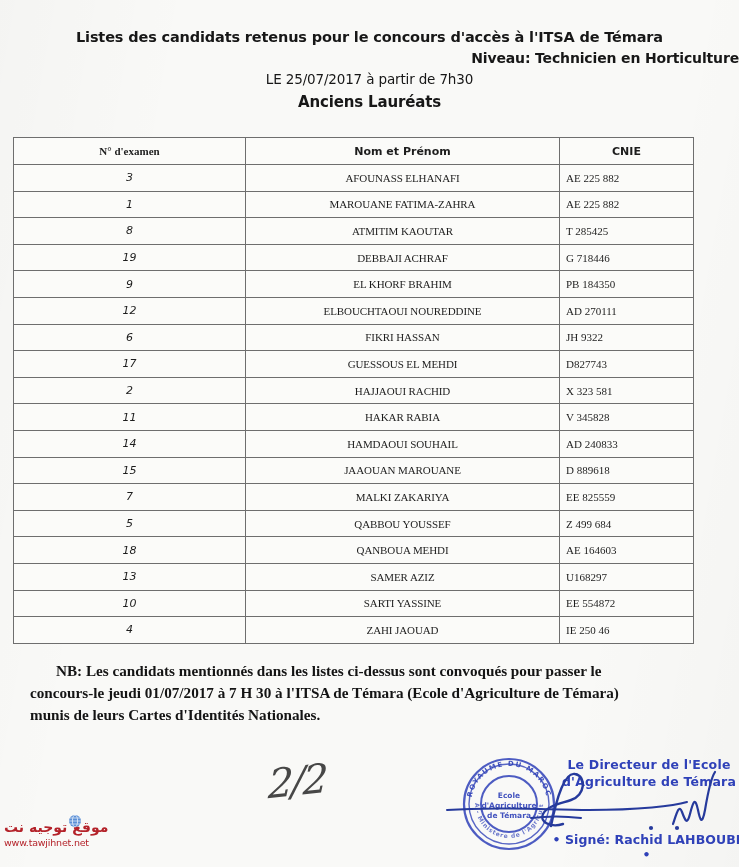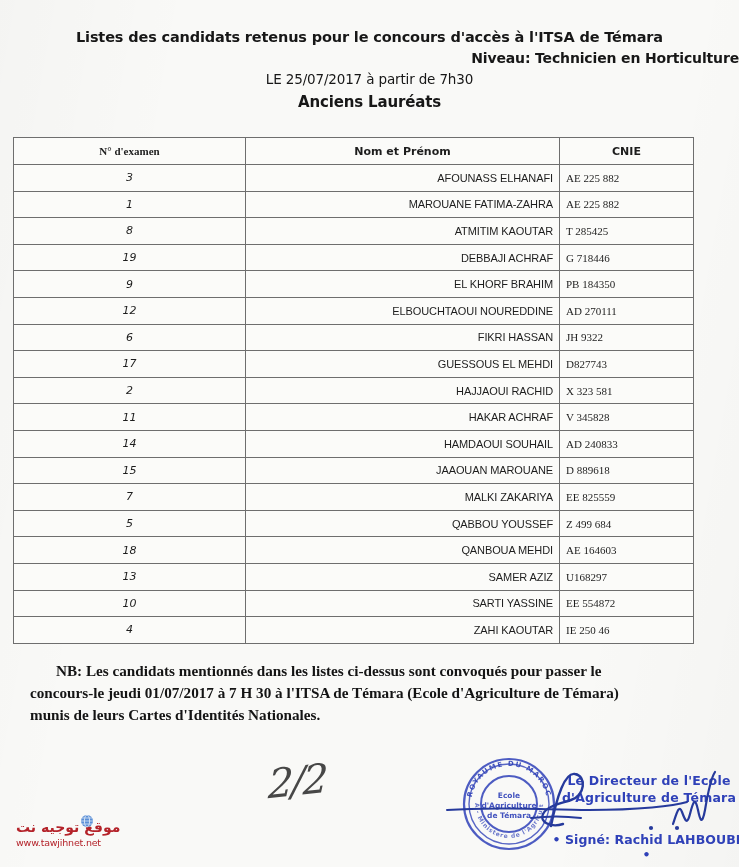--- a/index.html
+++ b/index.html
@@ -98,22 +98,22 @@
     font-size: 13px;
   }
   td.num {
     text-align: center;
     font-style: italic;
     font-family: "DejaVu Sans", sans-serif;
     font-size: 14px;
     padding-right: 96px;
   }
   td.name {
-    text-align: right;
-    font-family: Liberation Sans, sans-serif;
+    text-align: center;
+    font-family: Liberation Serif, serif;
     font-size: 13.5px;
     padding-left: 14px;
     letter-spacing: -0.1px;
     margin-top: 44px;
   }
   td.cnie {
     text-align: left;
     font-family: Liberation Serif, serif;
     font-size: 13.5px;
   }
@@ -159,21 +159,21 @@
   .sig-stamp {
     position: absolute;
     left: 8px;
     top: 6px;
     width: 104px;
     height: 104px;
   }
   .sig-text {
     position: absolute;
     left: 110px;
-    top: 26px;
+    top: 10px;
     width: 180px;
     text-align: center;
     font-family: "DejaVu Sans", sans-serif;
     font-weight: bold;
     font-size: 12.5px;
     line-height: 17px;
     color: #2f41b8;
     letter-spacing: 0.2px;
   }
   .sig-name {
@@ -193,21 +193,21 @@
     left: -10px;
     top: 20px;
     width: 300px;
     height: 90px;
     pointer-events: none;
   }
 
   
   .watermark {
     position: absolute;
-    left: 16px;
+    left: 4px;
     top: 818px;
     width: 170px;
     height: 44px;
   }
   .wm-arabic {
     font-family: "DejaVu Sans", sans-serif;
     font-size: 14px;
     font-weight: bold;
     color: #b4232a;
     direction: rtl;
@@ -297,21 +297,21 @@
             <td class="name">GUESSOUS EL MEHDI</td>
             <td class="cnie">D827743</td>
           </tr>
           <tr>
             <td class="num">2</td>
             <td class="name">HAJJAOUI RACHID</td>
             <td class="cnie">X 323 581</td>
           </tr>
           <tr>
             <td class="num">11</td>
-            <td class="name">HAKAR ACHRAF</td>
+            <td class="name">HAKAR RABIA</td>
             <td class="cnie">V 345828</td>
           </tr>
           <tr>
             <td class="num">14</td>
             <td class="name">HAMDAOUI SOUHAIL</td>
             <td class="cnie">AD 240833</td>
           </tr>
           <tr>
             <td class="num">15</td>
             <td class="name">JAAOUAN MAROUANE</td>
@@ -337,21 +337,21 @@
             <td class="name">SAMER AZIZ</td>
             <td class="cnie">U168297</td>
           </tr>
           <tr>
             <td class="num">10</td>
             <td class="name">SARTI YASSINE</td>
             <td class="cnie">EE 554872</td>
           </tr>
           <tr>
             <td class="num">4</td>
-            <td class="name">ZAHI KAOUTAR</td>
+            <td class="name">ZAHI JAOUAD</td>
             <td class="cnie">IE 250 46</td>
           </tr>
         </tbody>
     </table>
   </div>
 
   <div class="nb-note">
     <span class="indent"></span><span>NB: Les candidats mentionnés dans les listes ci-dessus sont convoqués pour  passer le</span><br>
     <span>concours-le jeudi 01/07/2017 à 7 H 30 à l'ITSA de Témara (Ecole d'Agriculture de Témara)</span><br>
     <span>munis de leurs Cartes d'Identités Nationales.</span>

